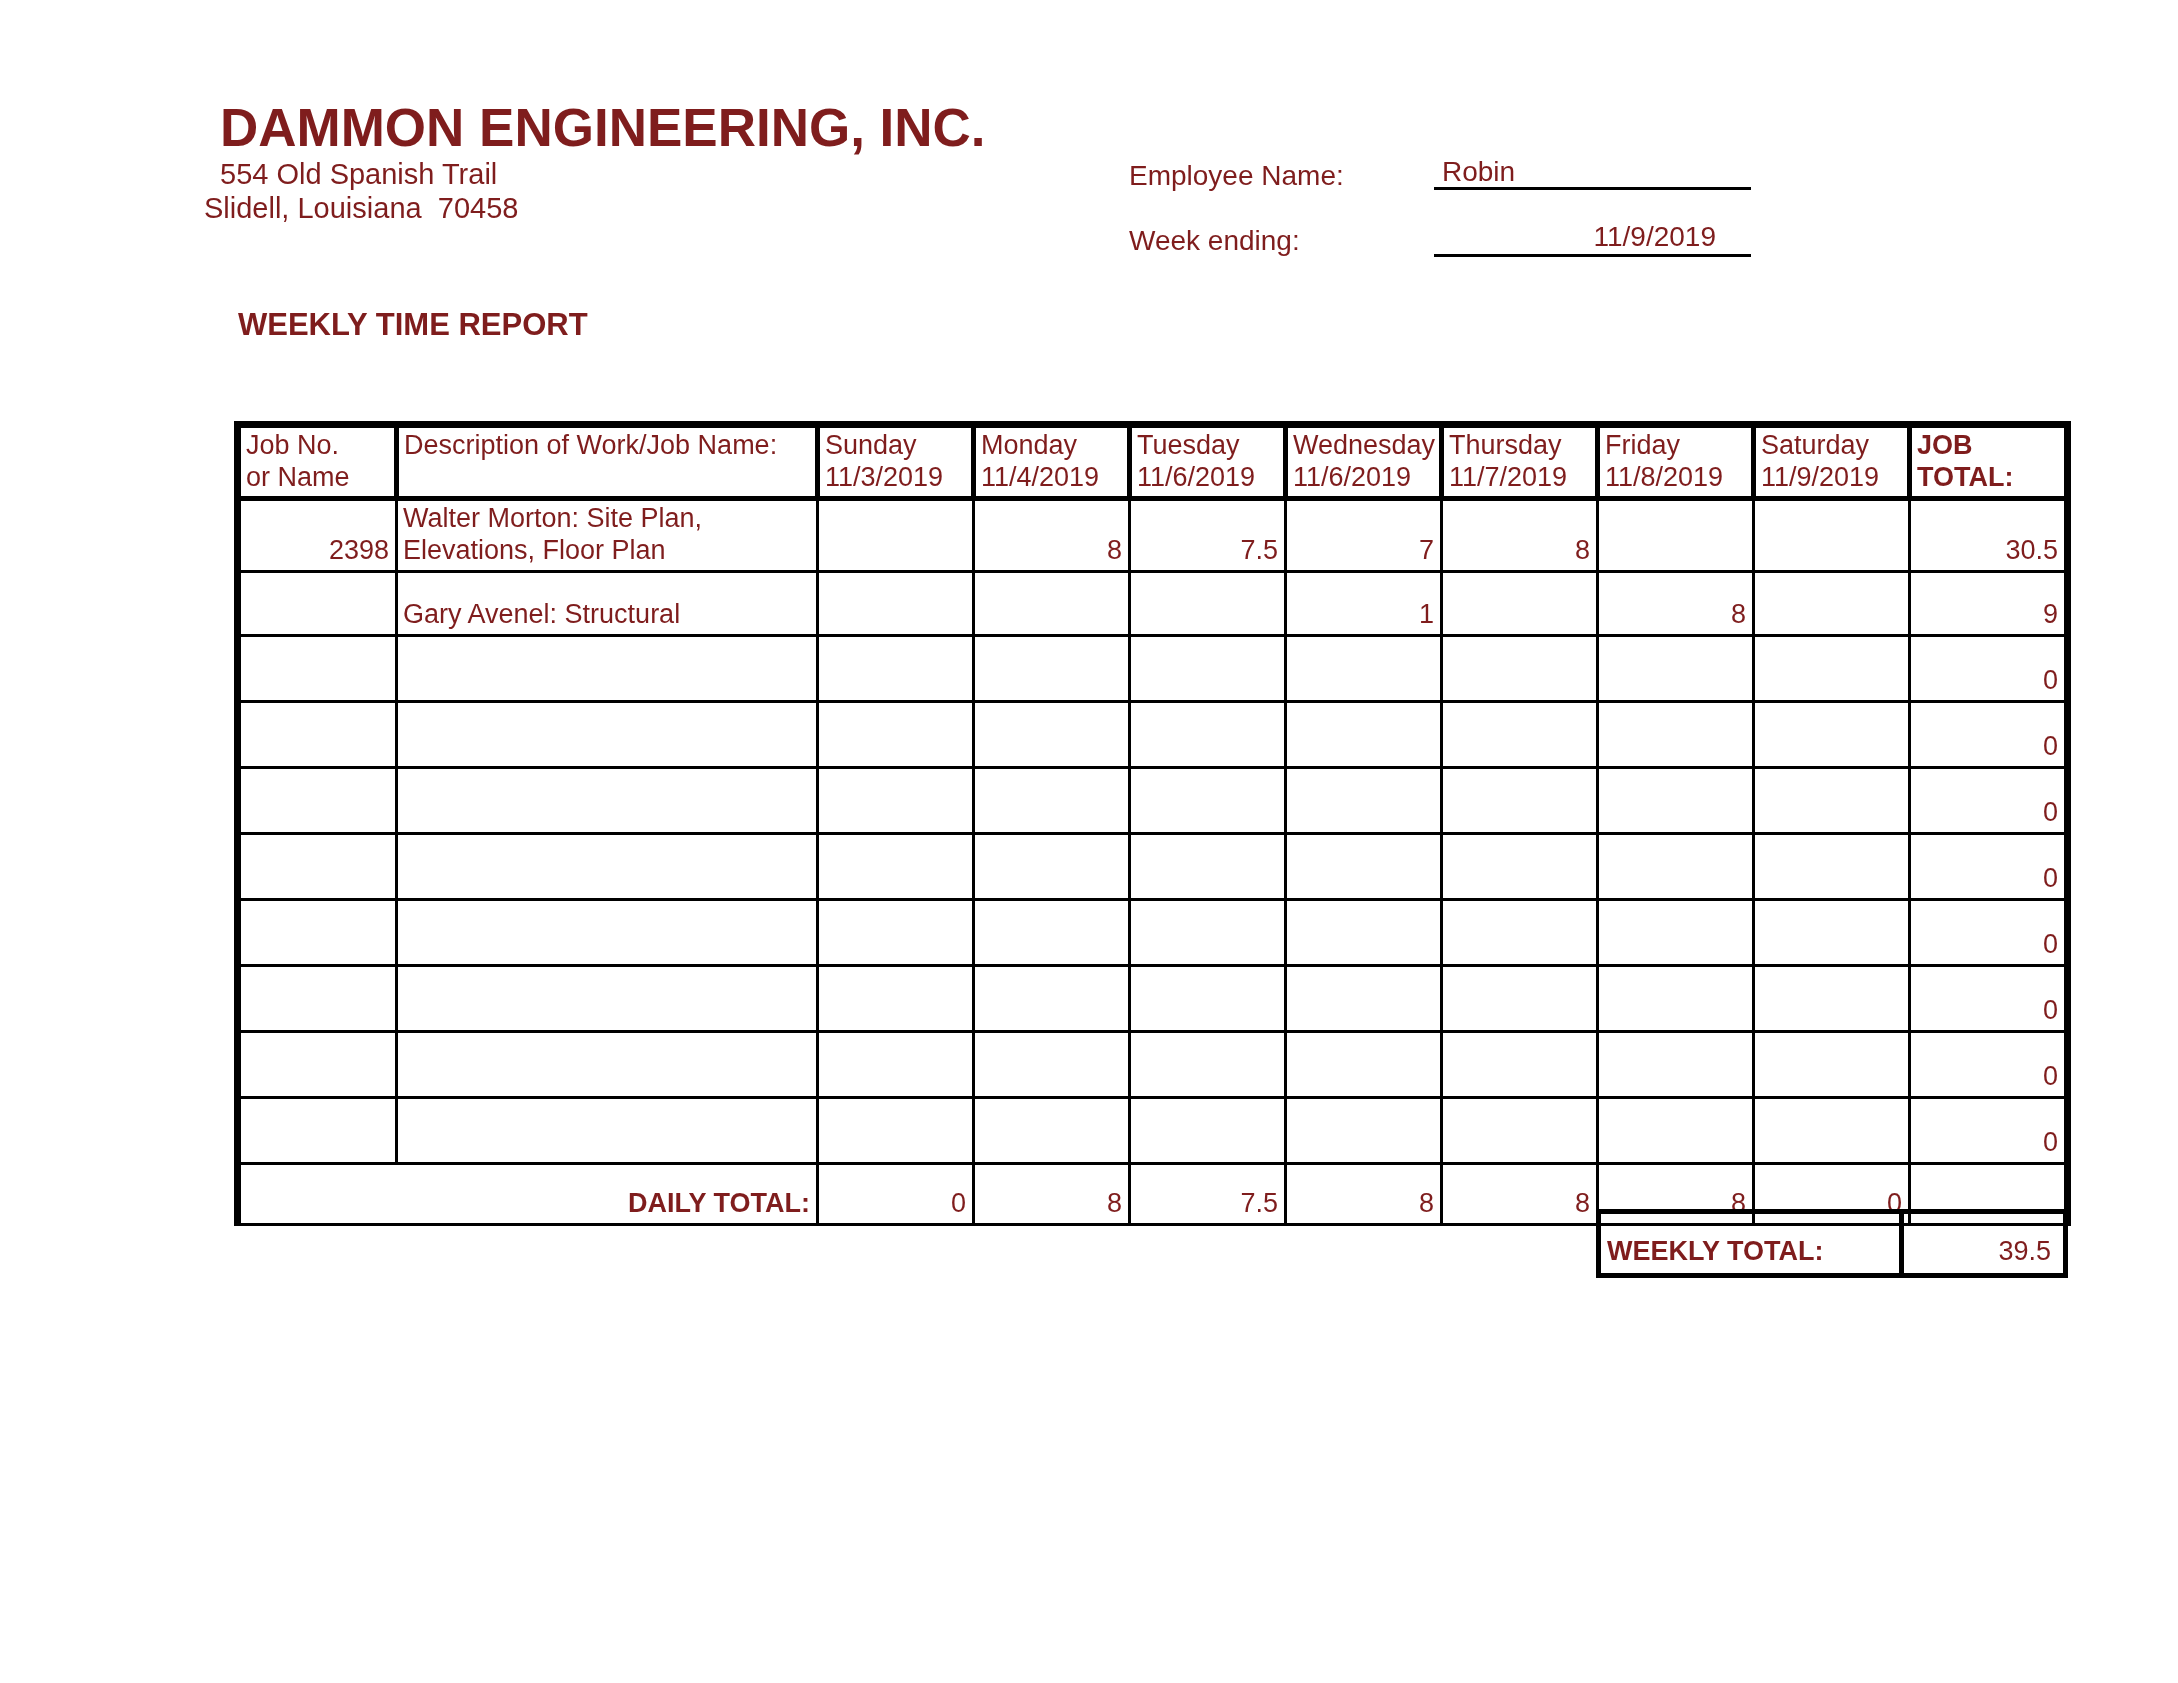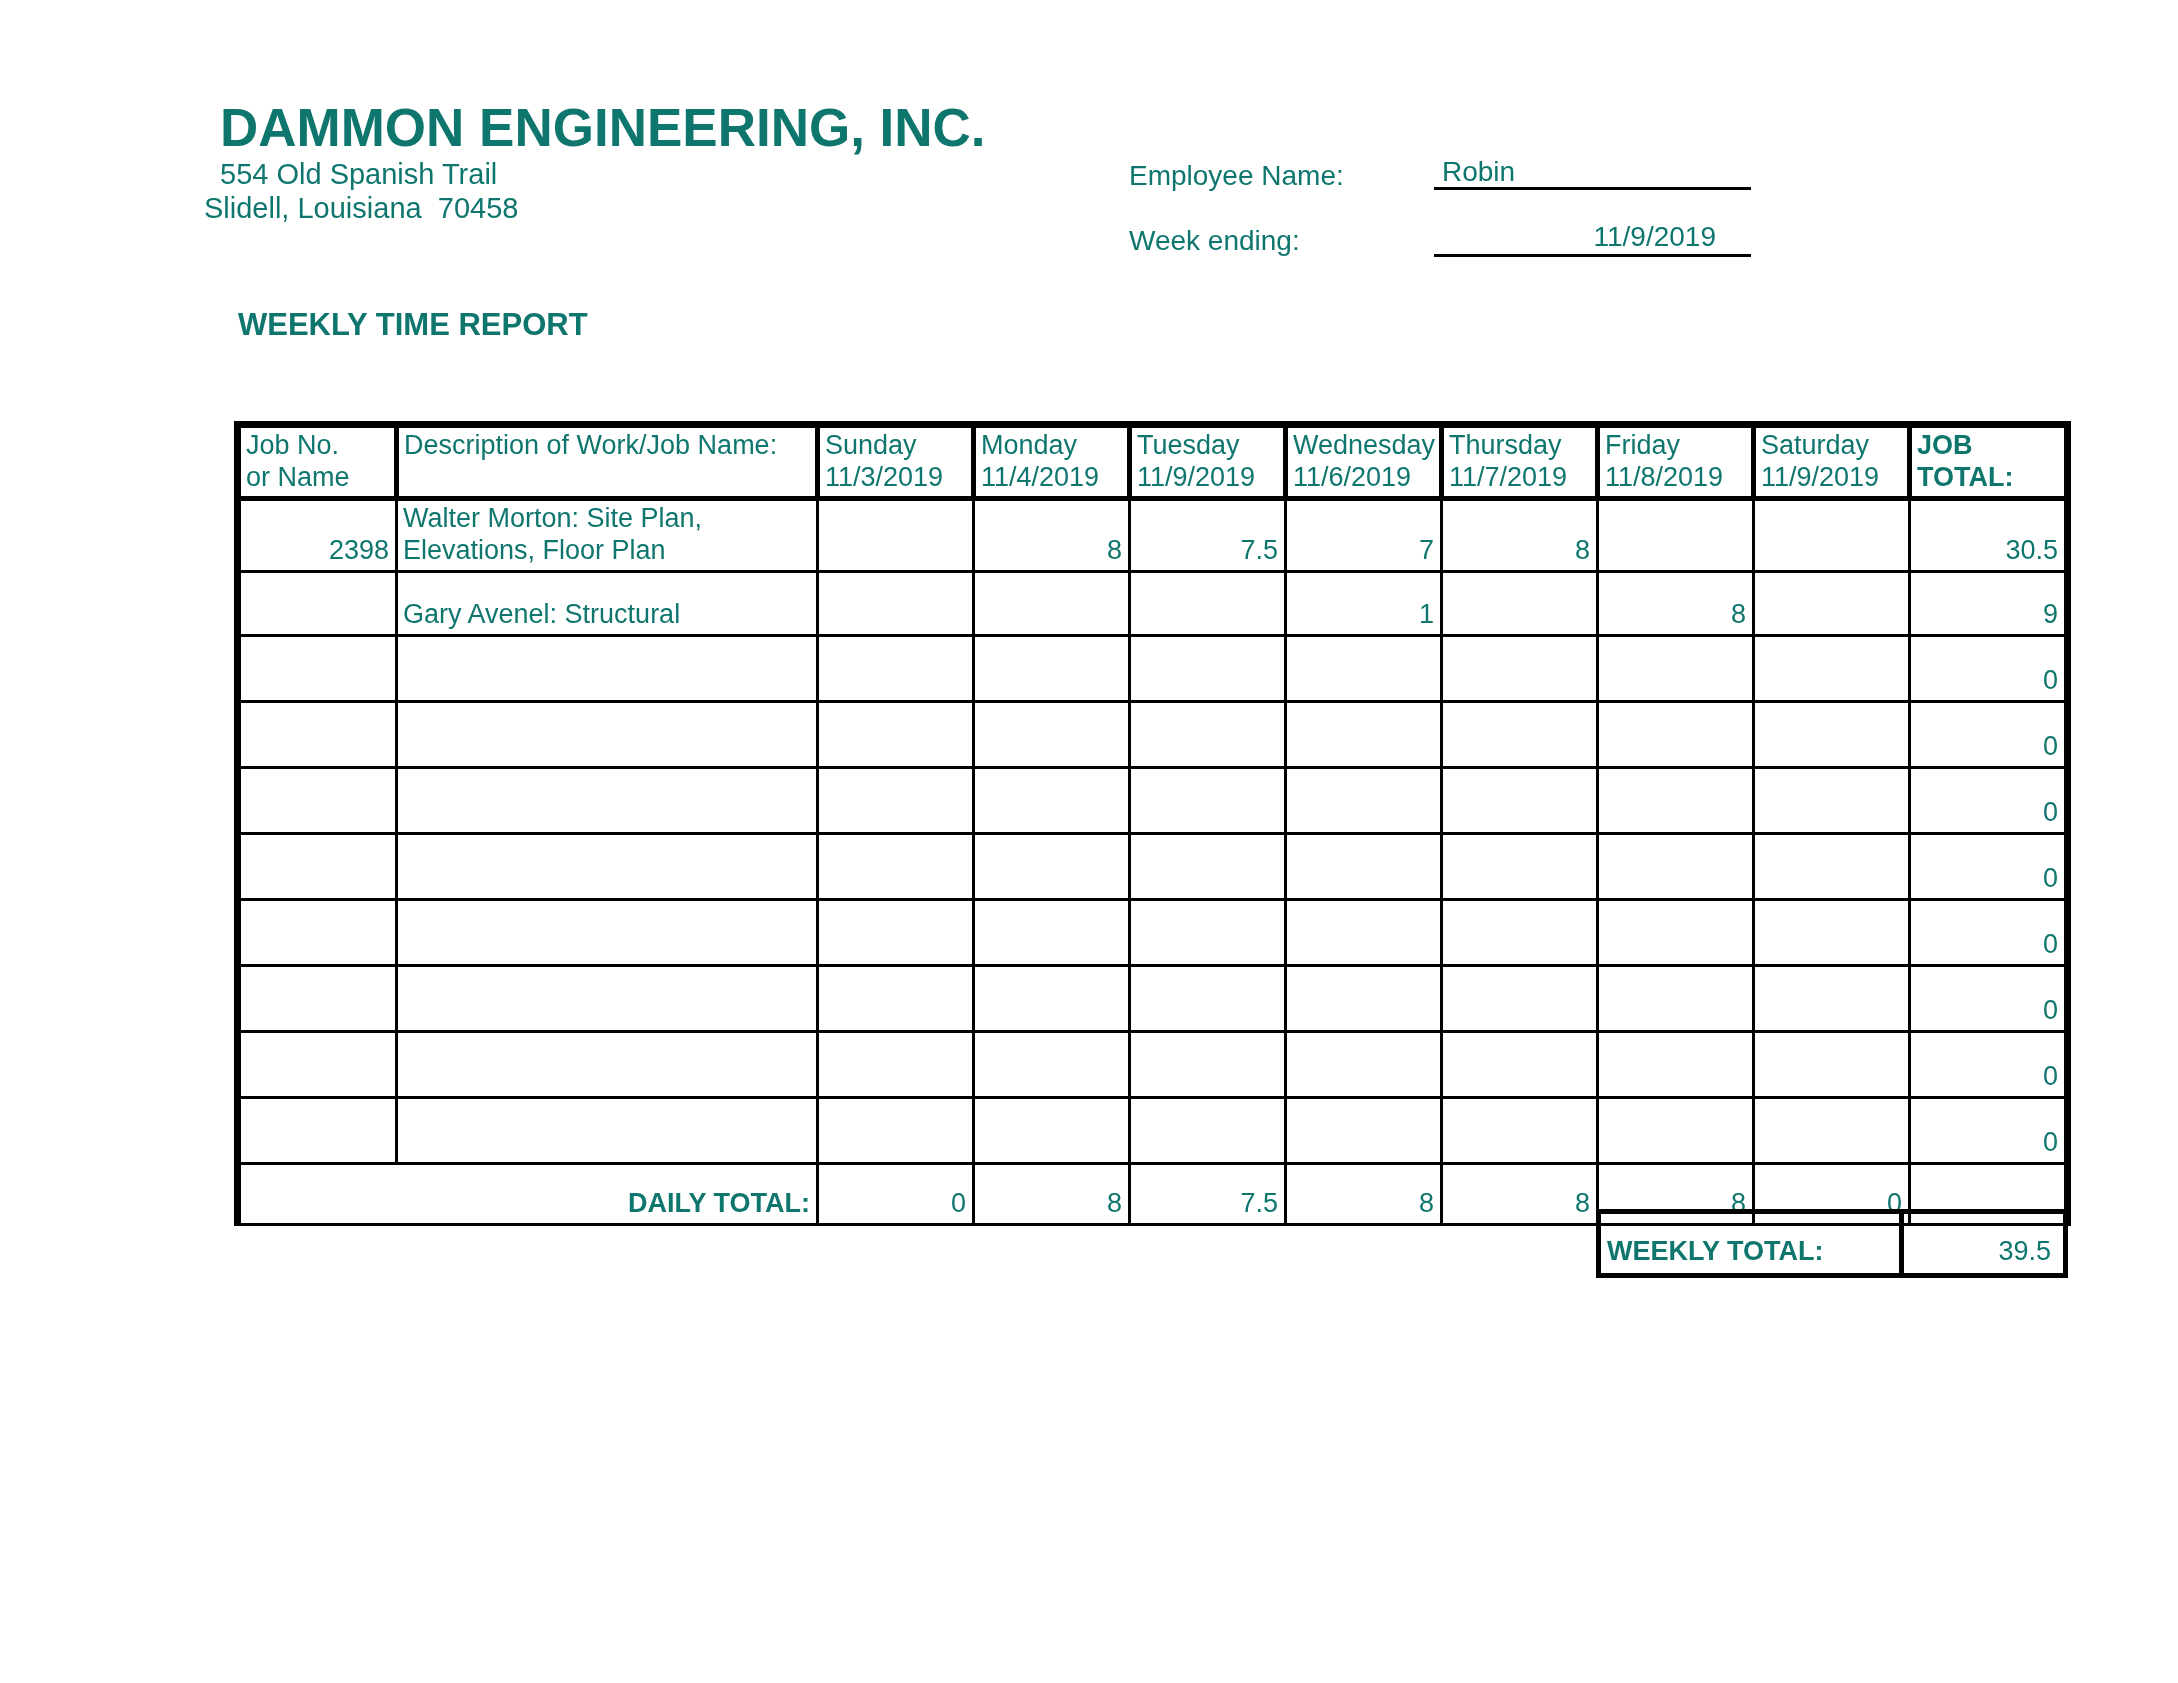--- a/index.html
+++ b/index.html
@@ -2,21 +2,21 @@
 <html><head>
 <meta charset="utf-8">
 <style>
   html,body { margin:0; padding:0; background:#ffffff; }
   #page {
     position: relative;
     width: 2178px;
     height: 1683px;
     background: #ffffff;
     font-family: "Liberation Sans", sans-serif;
-    color: #0f766e;
+    color: #7f1d1d;
     overflow: hidden;
   }
   .abs { position: absolute; }
 
   
   #company-name { left: 220px; top: 97px; font-size: 53px; font-weight: bold; letter-spacing: 0px; white-space: pre; }
   #addr1 { left: 220px; top: 158px; font-size: 29px; white-space: pre-wrap; }
   #addr2 { left: 204px; top: 192px; font-size: 29px; white-space: pre-wrap; }
 
   
@@ -131,21 +131,21 @@
     <thead>
       <tr>
         <th>Job No.
 or Name</th>
         <th>Description of Work/Job Name:</th>
         <th>Sunday
 11/3/2019</th>
         <th>Monday
 11/4/2019</th>
         <th>Tuesday
-11/9/2019</th>
+11/6/2019</th>
         <th>Wednesday
 11/6/2019</th>
         <th>Thursday
 11/7/2019</th>
         <th>Friday
 11/8/2019</th>
         <th>Saturday
 11/9/2019</th>
         <th class="th-total">JOB
 TOTAL:</th>

